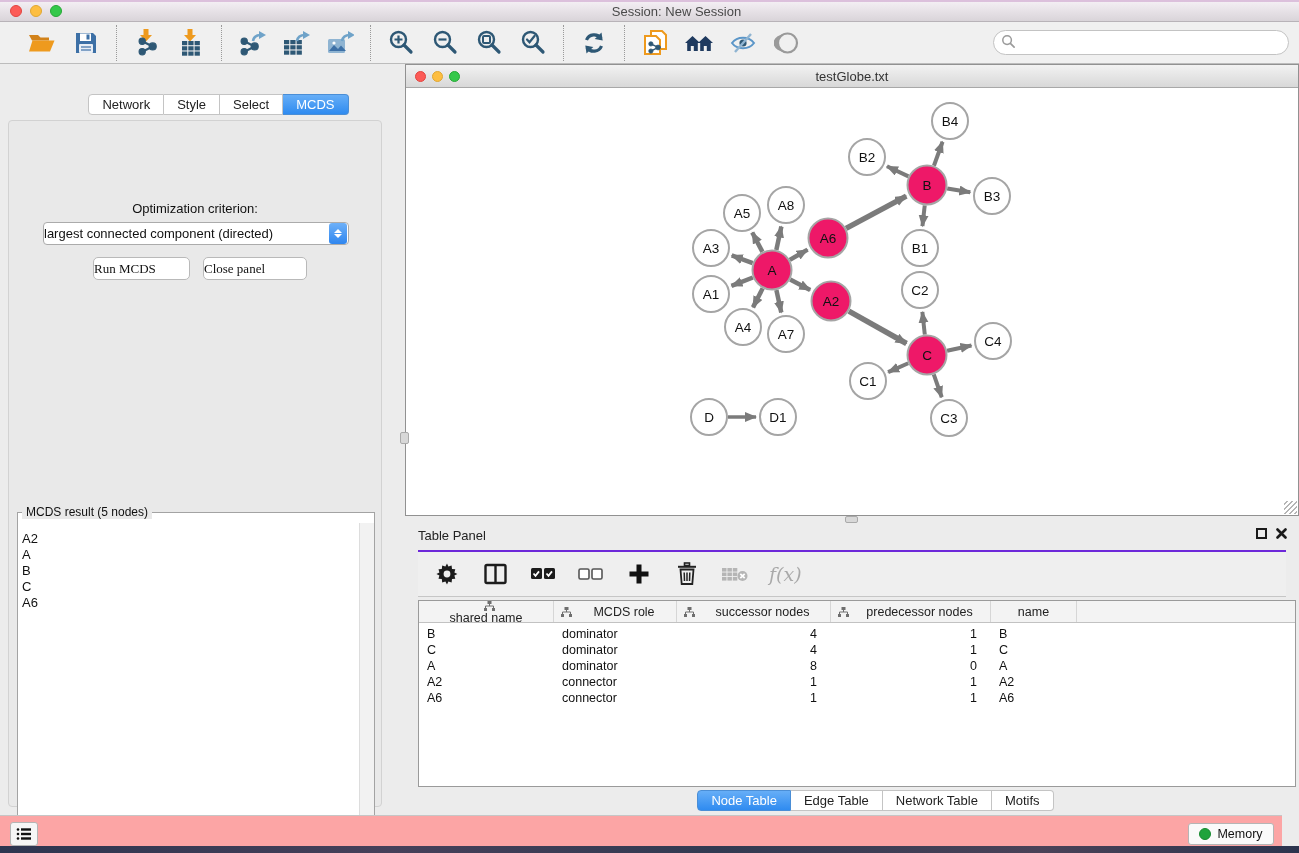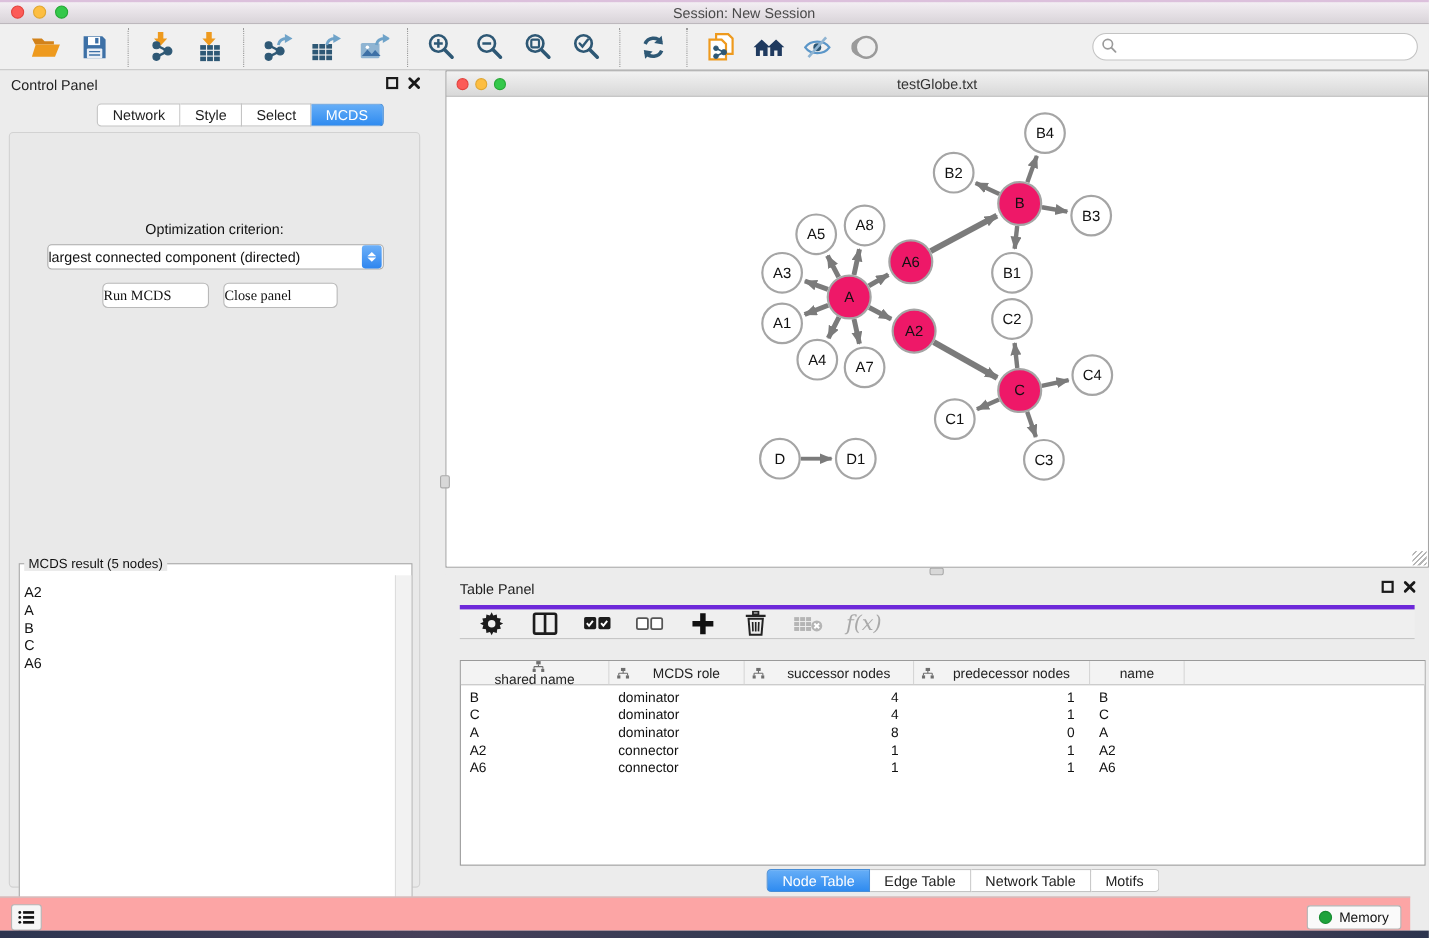--- a/index.html
+++ b/index.html
@@ -79,22 +79,22 @@
   #net-titlebar .tl { width:11px; height:11px; }
   #net-titlebar .wtitle { position:absolute; width:100%; text-align:center; top:4px; font-size:13px; color:#333; }
   #net-canvas { position:absolute; left:0; top:23px; width:892px; height:427px; background:#fff; }
   #graph-svg { width:100%; height:100%; }
   .grip { position:absolute; right:1px; bottom:1px; width:13px; height:13px;
     background:repeating-linear-gradient(135deg,transparent 0 2px,#b5b5b5 2px 3.5px); }
   .node-label { font-family:"Liberation Sans",sans-serif; font-size:13.5px; fill:#111; }
 
   
   #table-panel { position:absolute; left:405px; top:522px; width:894px; height:293px; background:#ECECEC; }
-  #tp-toolbar { position:absolute; left:13px; top:28px; width:868px; height:31px; background:#efefef;
-    border-top:4px solid #6d28d9; border-bottom:1px solid #c6c6c6; display:flex; align-items:center; gap:20px; padding-left:15px; }
+  #tp-toolbar { position:absolute; left:13px; top:28px; width:868px; height:47px; background:#efefef;
+    border-top:2px solid #6d28d9; border-bottom:1px solid #c6c6c6; display:flex; align-items:center; gap:20px; padding-left:15px; }
   .tp-btn { display:flex; align-items:center; justify-content:center; width:28px; height:28px; }
   .fx-label { font-family:"DejaVu Serif", serif; font-style:italic; font-size:19px; color:#a9a9a9; }
 
   #node-table { position:absolute; left:13px; top:78px; width:878px; height:187px; background:#fff; border:1px solid #9a9a9a; }
   #nt-header { display:flex; height:22px; background:#f3f3f3; border-bottom:1px solid #c2c2c2; }
   .th { display:flex; align-items:center; border-right:1px solid #d6d6d6; font-size:12.5px; color:#222; position:relative; }
   .th .tree { margin-left:7px; display:flex; }
   .th .lab { flex:1; text-align:center; padding:0 4px; }
   .th.filler { border-right:none; }
   .tr { display:flex; height:16px; line-height:16px; font-size:12.5px; color:#111; }
@@ -312,31 +312,20 @@
       <svg width="15" height="15" viewBox="0 0 16 16">
           <circle cx="6.5" cy="6.5" r="4.6" fill="none" stroke="#9b9b9b" stroke-width="1.6"></circle>
           <line x1="10" y1="10" x2="14" y2="14" stroke="#9b9b9b" stroke-width="1.8" stroke-linecap="round"></line>
         </svg>
     </span>
     <input placeholder="" style="">
   </div>
 </div>
 
 <div id="control-panel">
-  <div class="panel-head">
-    <span class="panel-title">Control Panel</span>
-    <span class="panel-icons">
-      <span class="float-ic"></span>
-      <span class="close-ic">
-        <svg width="11" height="11" viewBox="0 0 11 11">
-            <path d="M1.5 1.5 L9.5 9.5 M9.5 1.5 L1.5 9.5" stroke="#1a1a1a" stroke-width="2.6" stroke-linecap="round"></path>
-          </svg>
-      </span>
-    </span>
-  </div>
   <div id="cp-tabs">
       <div class="seg" id="cp-seg">
         <div class="seg-btn">Network</div>
         <div class="seg-btn">Style</div>
         <div class="seg-btn">Select</div>
         <div class="seg-btn active">MCDS</div>
       </div>
     </div>
   <div id="cp-content">
     <div id="opt-label">Optimization criterion:</div>

